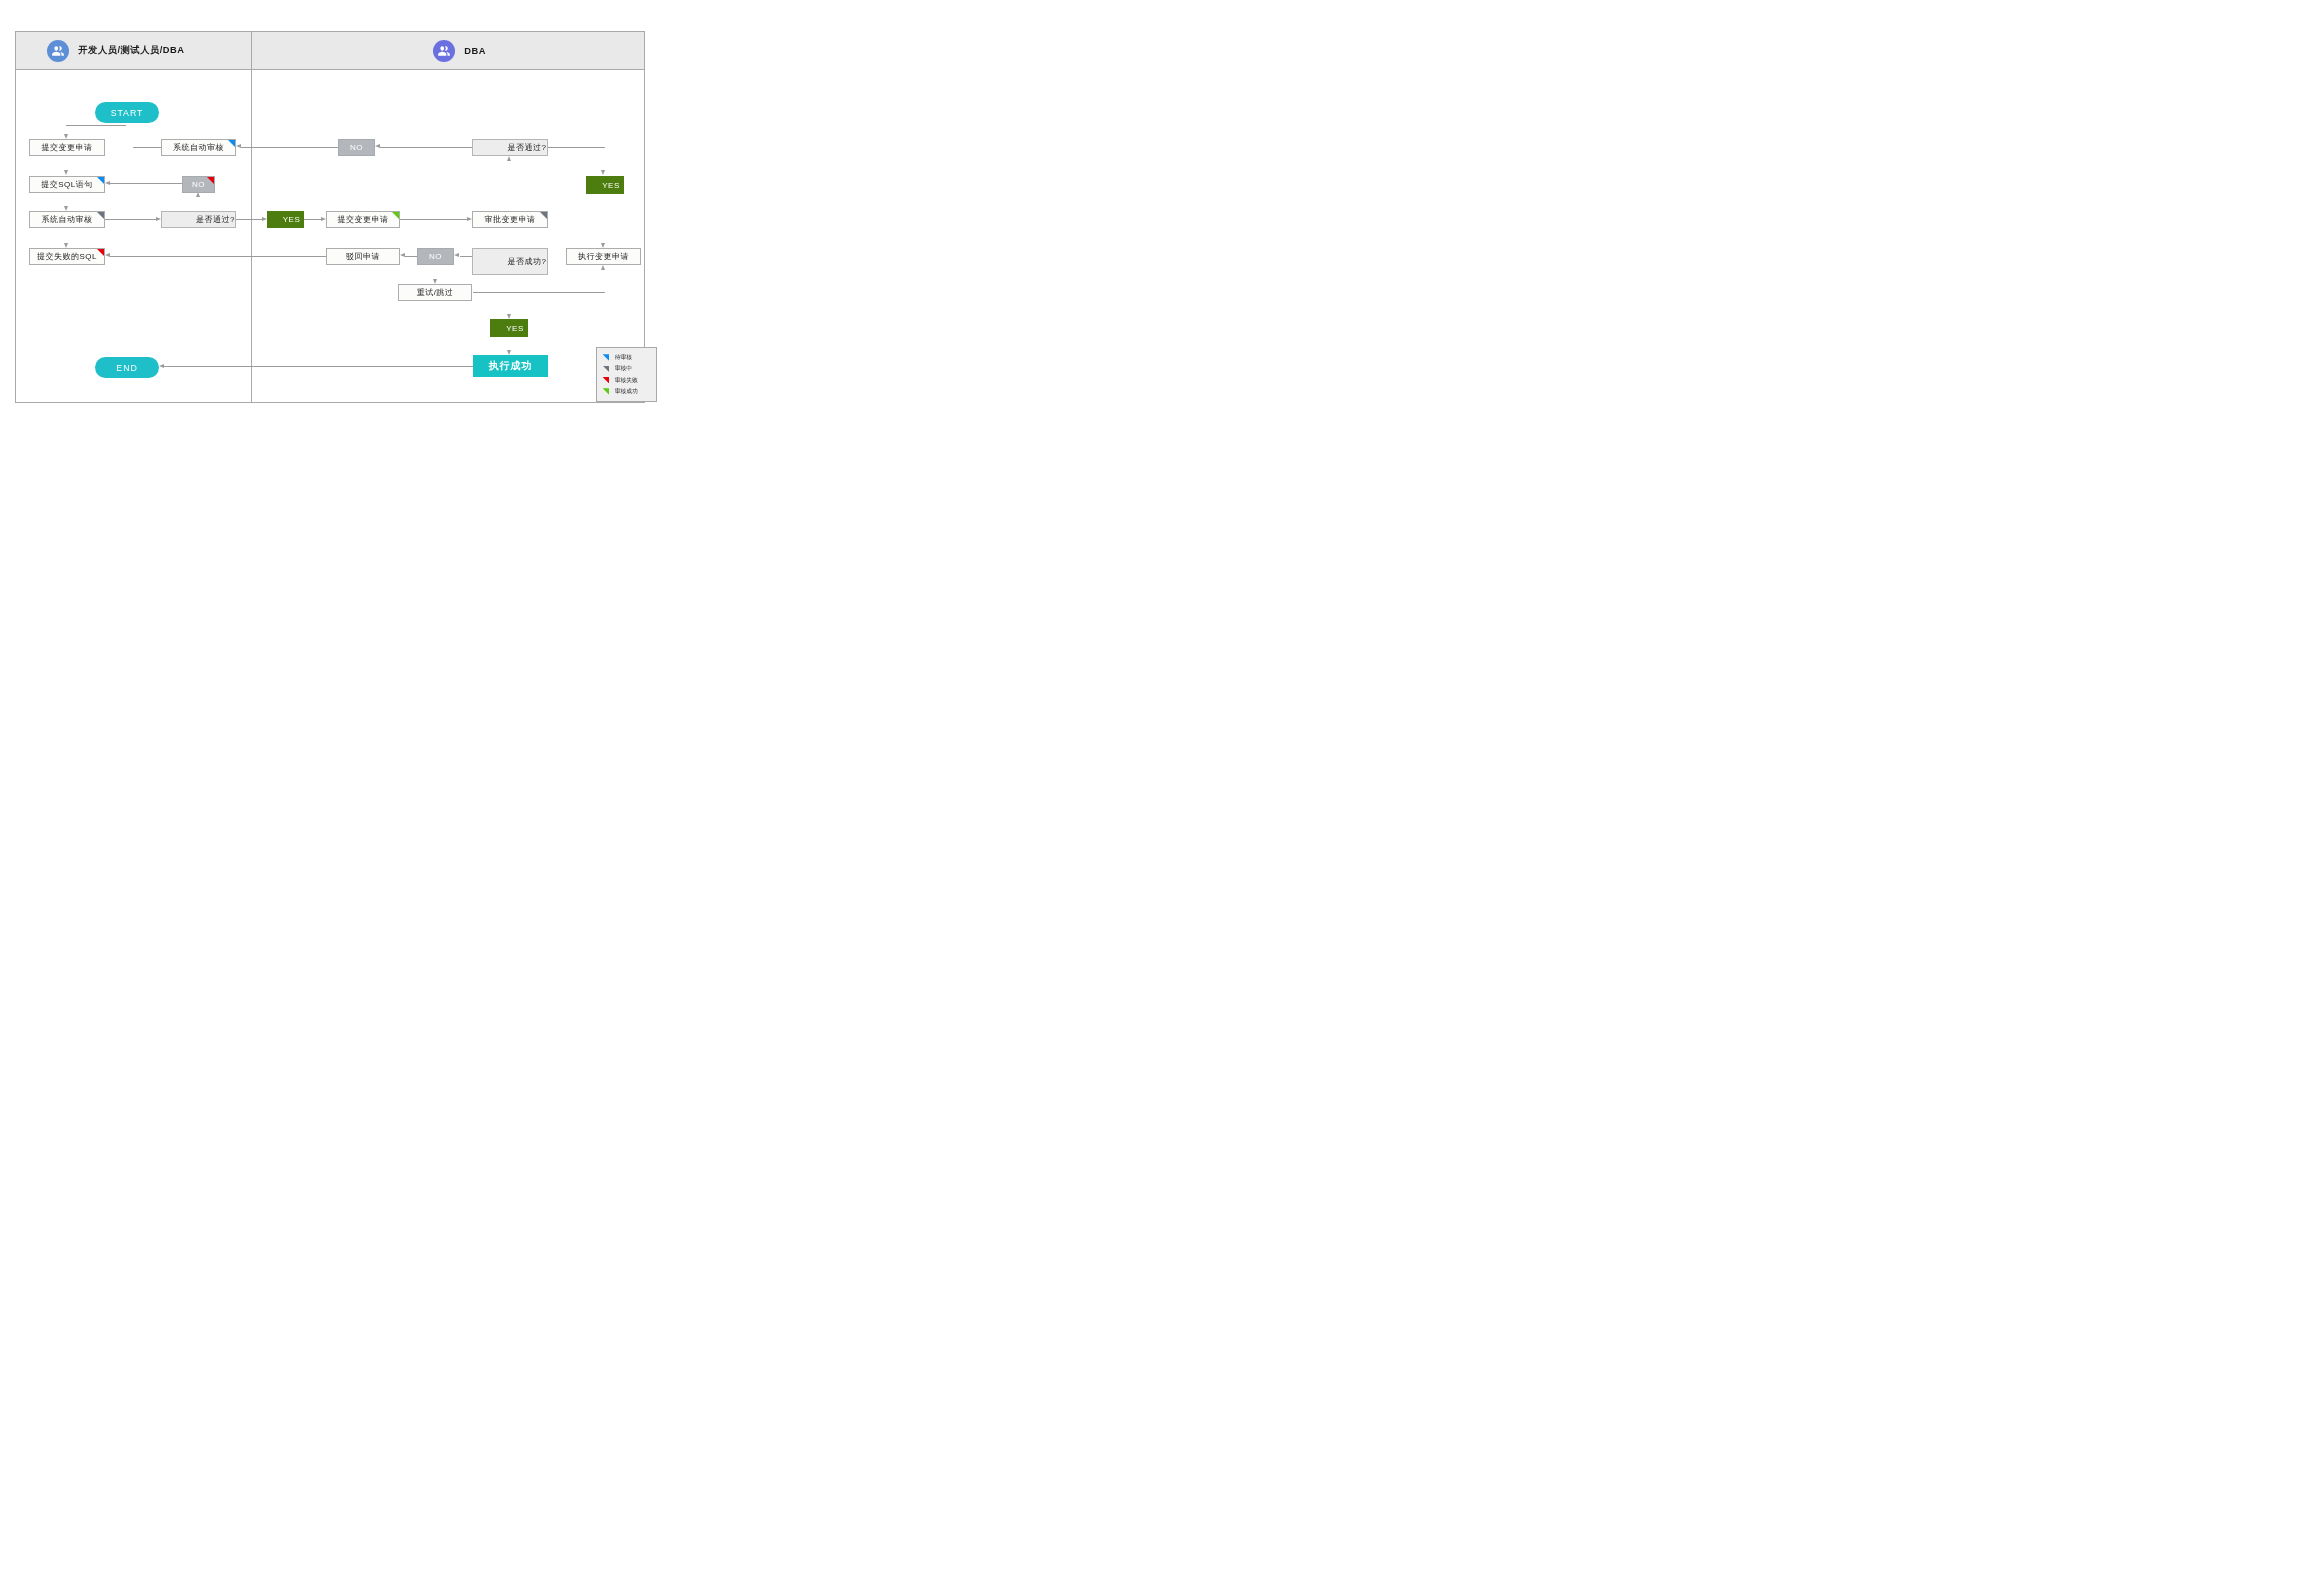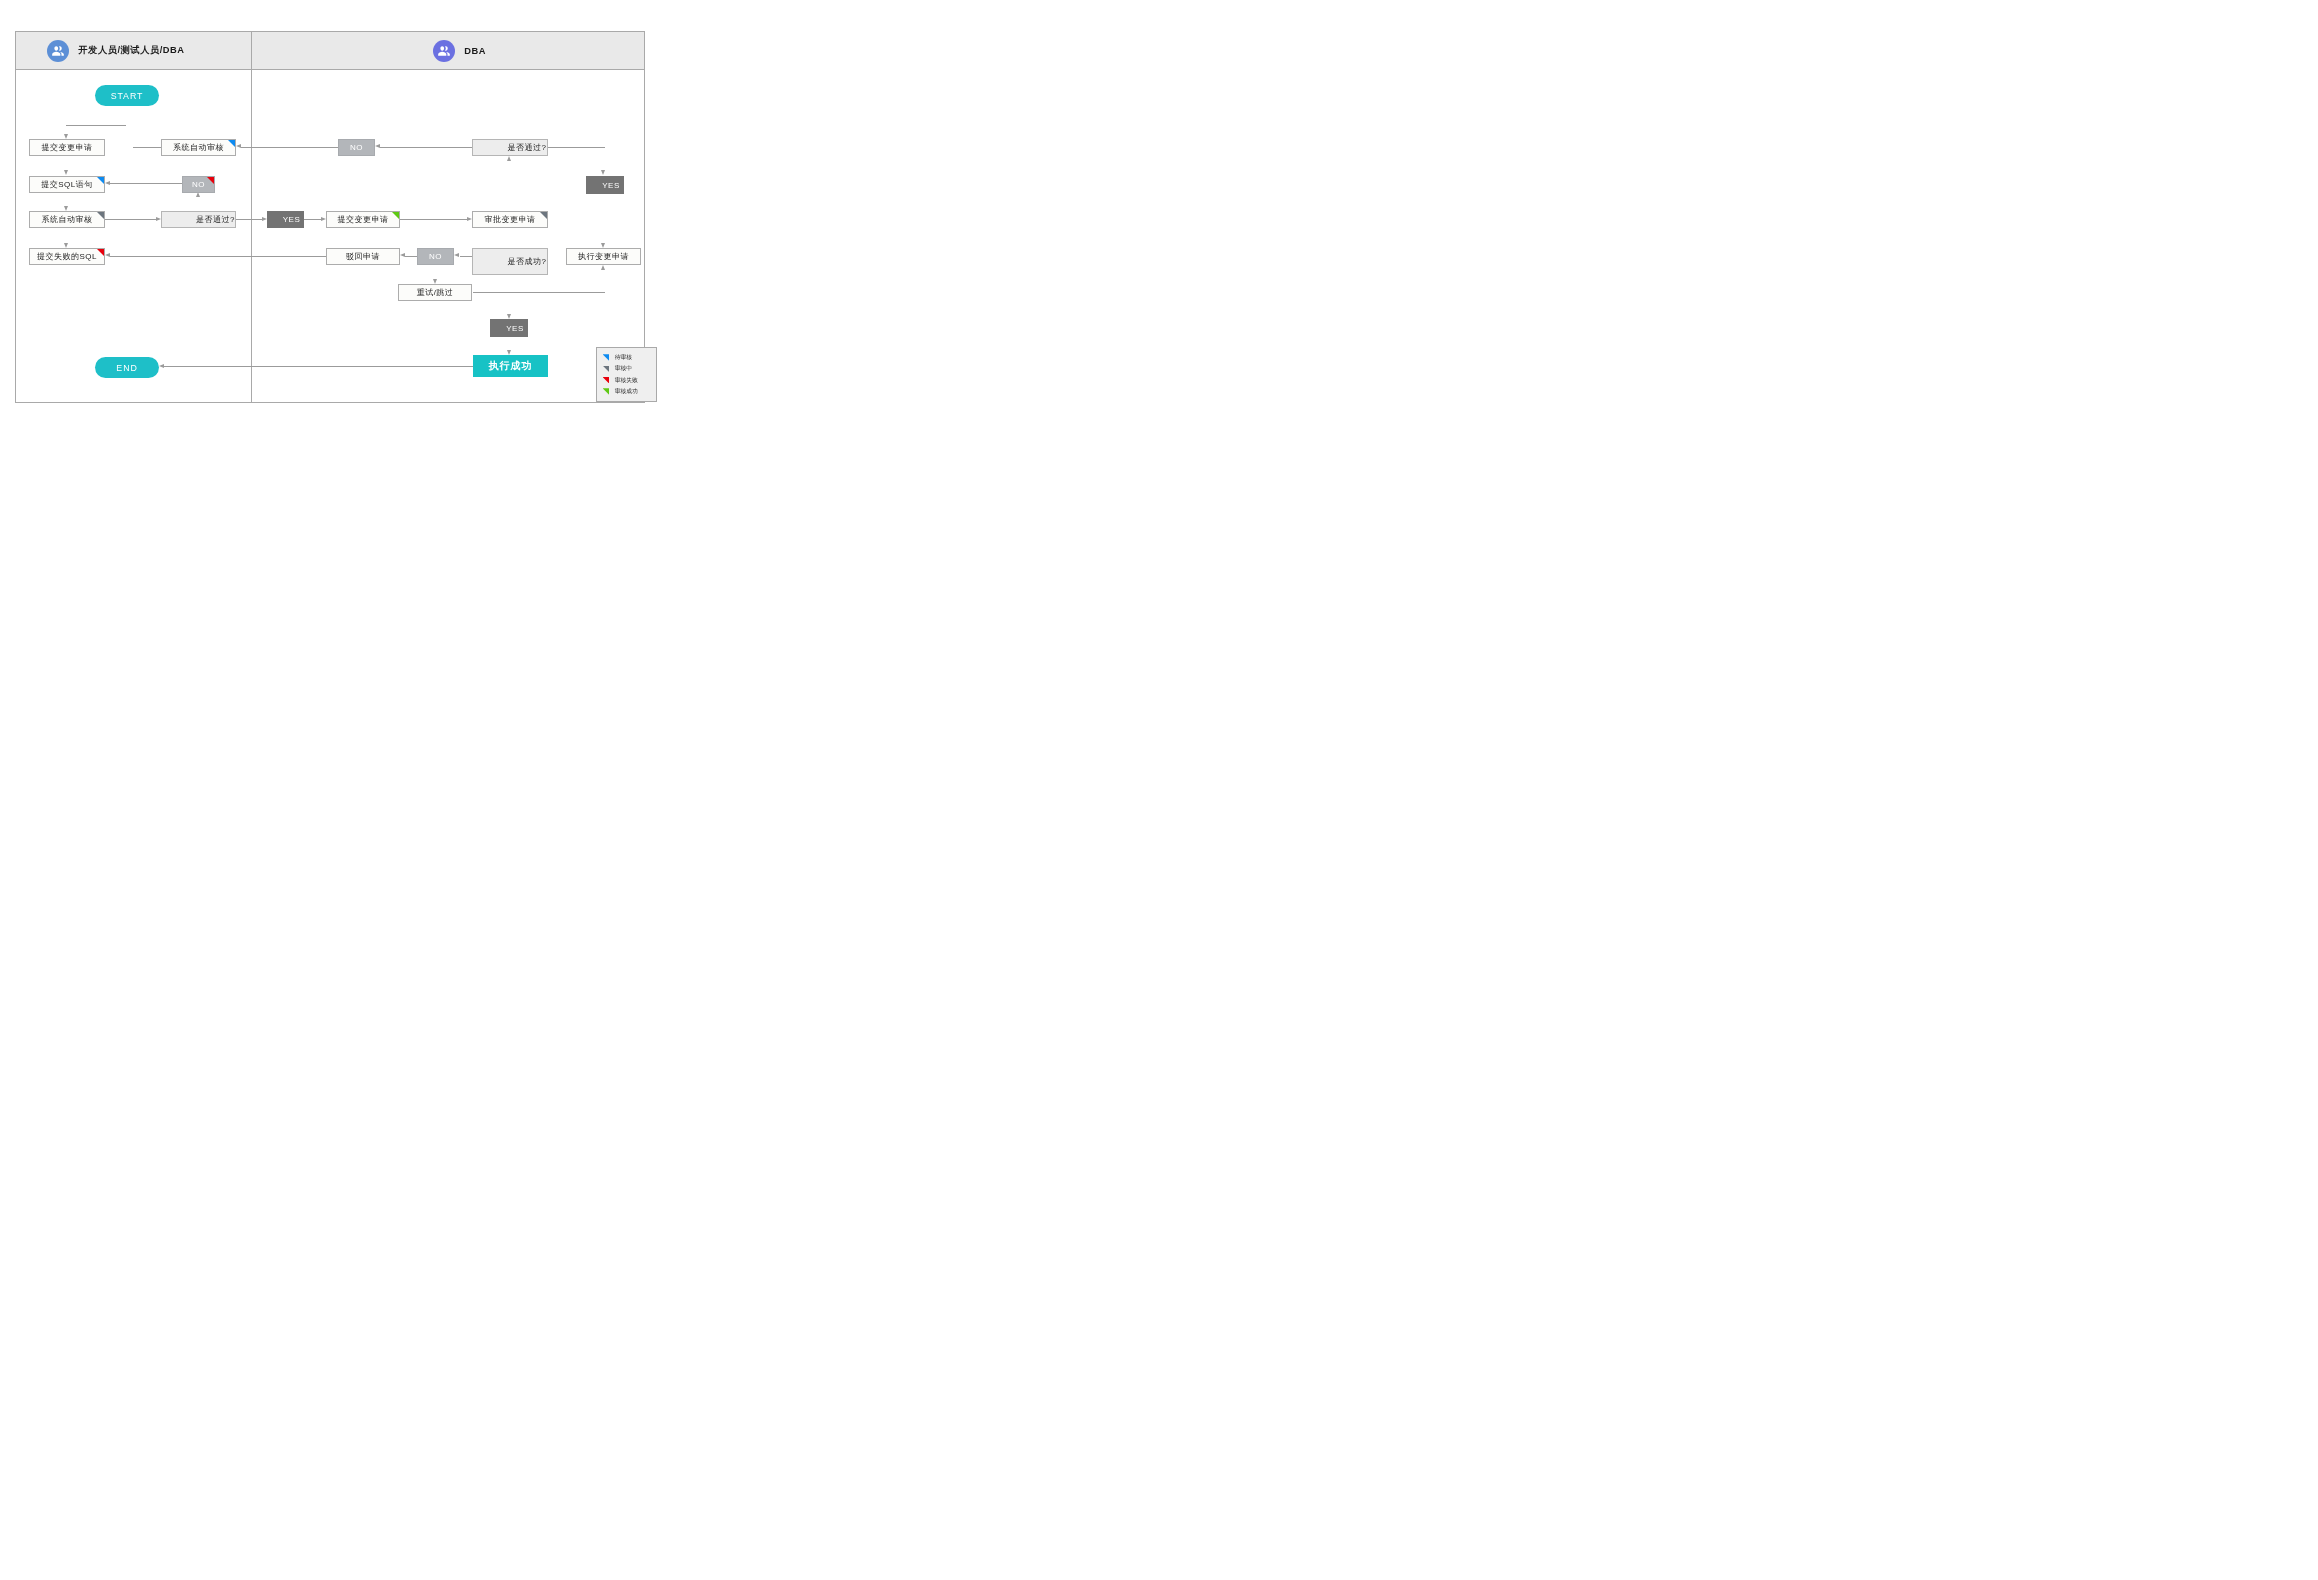--- a/index.html
+++ b/index.html
@@ -12,21 +12,21 @@
   .lane-head { position:absolute; top:15px; height:39px; display:flex; align-items:center; }
   .lane-title { font-size:9.3px; font-weight:bold; color:#1a1a1a; letter-spacing:0.5px; }
   .avatar { width:22px; height:22px; border-radius:50%; display:flex; align-items:center; justify-content:center; margin-right:9.3px; }
   .avatar svg { width:14px; height:14px; fill:#fff; }
 
   .node { position:absolute; display:flex; align-items:center; justify-content:center;
           background:#FCFCFA; border:0.9px solid #ACACAC; font-size:8px; color:#1a1a1a; letter-spacing:0.5px; }
   .decision { background:#EDEDED; border-color:#B5B5B5;padding-left:34px; }
   .labelbox { position:absolute; display:flex; align-items:center; justify-content:center; font-size:8px; color:#fff; letter-spacing:0.5px; }
   .no-box  { background:#B3B6BA; border:0.9px solid #A7AAAE; }
-  .yes-box { background:#737373;padding-left:12px; }
+  .yes-box { background:#4d7c0f;padding-left:12px; }
   .pill { position:absolute; display:flex; align-items:center; justify-content:center;
           background:#1EBFC8; color:#fff; font-size:8.8px; letter-spacing:0.9px; border-radius:10.7px; }
   .teal-rect { position:absolute; display:flex; align-items:center; justify-content:center;
           background:#17C2C5; color:#fff; font-size:10px; font-weight:bold; letter-spacing:0.9px; }
 
   .corner { position:absolute; top:0; right:0; width:7px; height:7px; clip-path:polygon(0 0,100% 0,100% 100%); }
 
   .hline,.vline { position:absolute; background:#9B9B9B; }
   .arr { position:absolute; width:0; height:0; }
   .arr.down  { border-left:2.8px solid transparent; border-right:2.8px solid transparent; border-top:5.1px solid #9B9B9B; }
@@ -126,21 +126,21 @@
   <div class="arr up" style="left:601px;top:249px;"></div>
 
   <div class="vline" style="left:509px;top:249px;height:50px;"></div>
   <div class="arr down" style="left:507px;top:298px;"></div>
   <div class="vline" style="left:509px;top:321px;height:13.4px;"></div>
   <div class="arr down" style="left:507px;top:334px;"></div>
 
   <div class="arr left" style="left:159px;top:348px;"></div>
   <div class="hline" style="left:164px;top:350px;width:309px;height:0.9px;"></div>
 
-  <div class="pill" style="left:95px;top:69px;width:64px;height:21px;">
+  <div class="pill" style="left:95px;top:86px;width:64px;height:21px;">
     <span>START</span>
   </div>
   <div class="pill" style="left:95px;top:341px;width:64px;height:21px;">
     <span>END</span>
   </div>
 
   <div class="node" style="left:29px;top:123px;width:76px;height:17px;">
     <span>提交变更申请</span>
   </div>
   <div class="node" style="left:29px;top:160px;width:76px;height:17px;">

